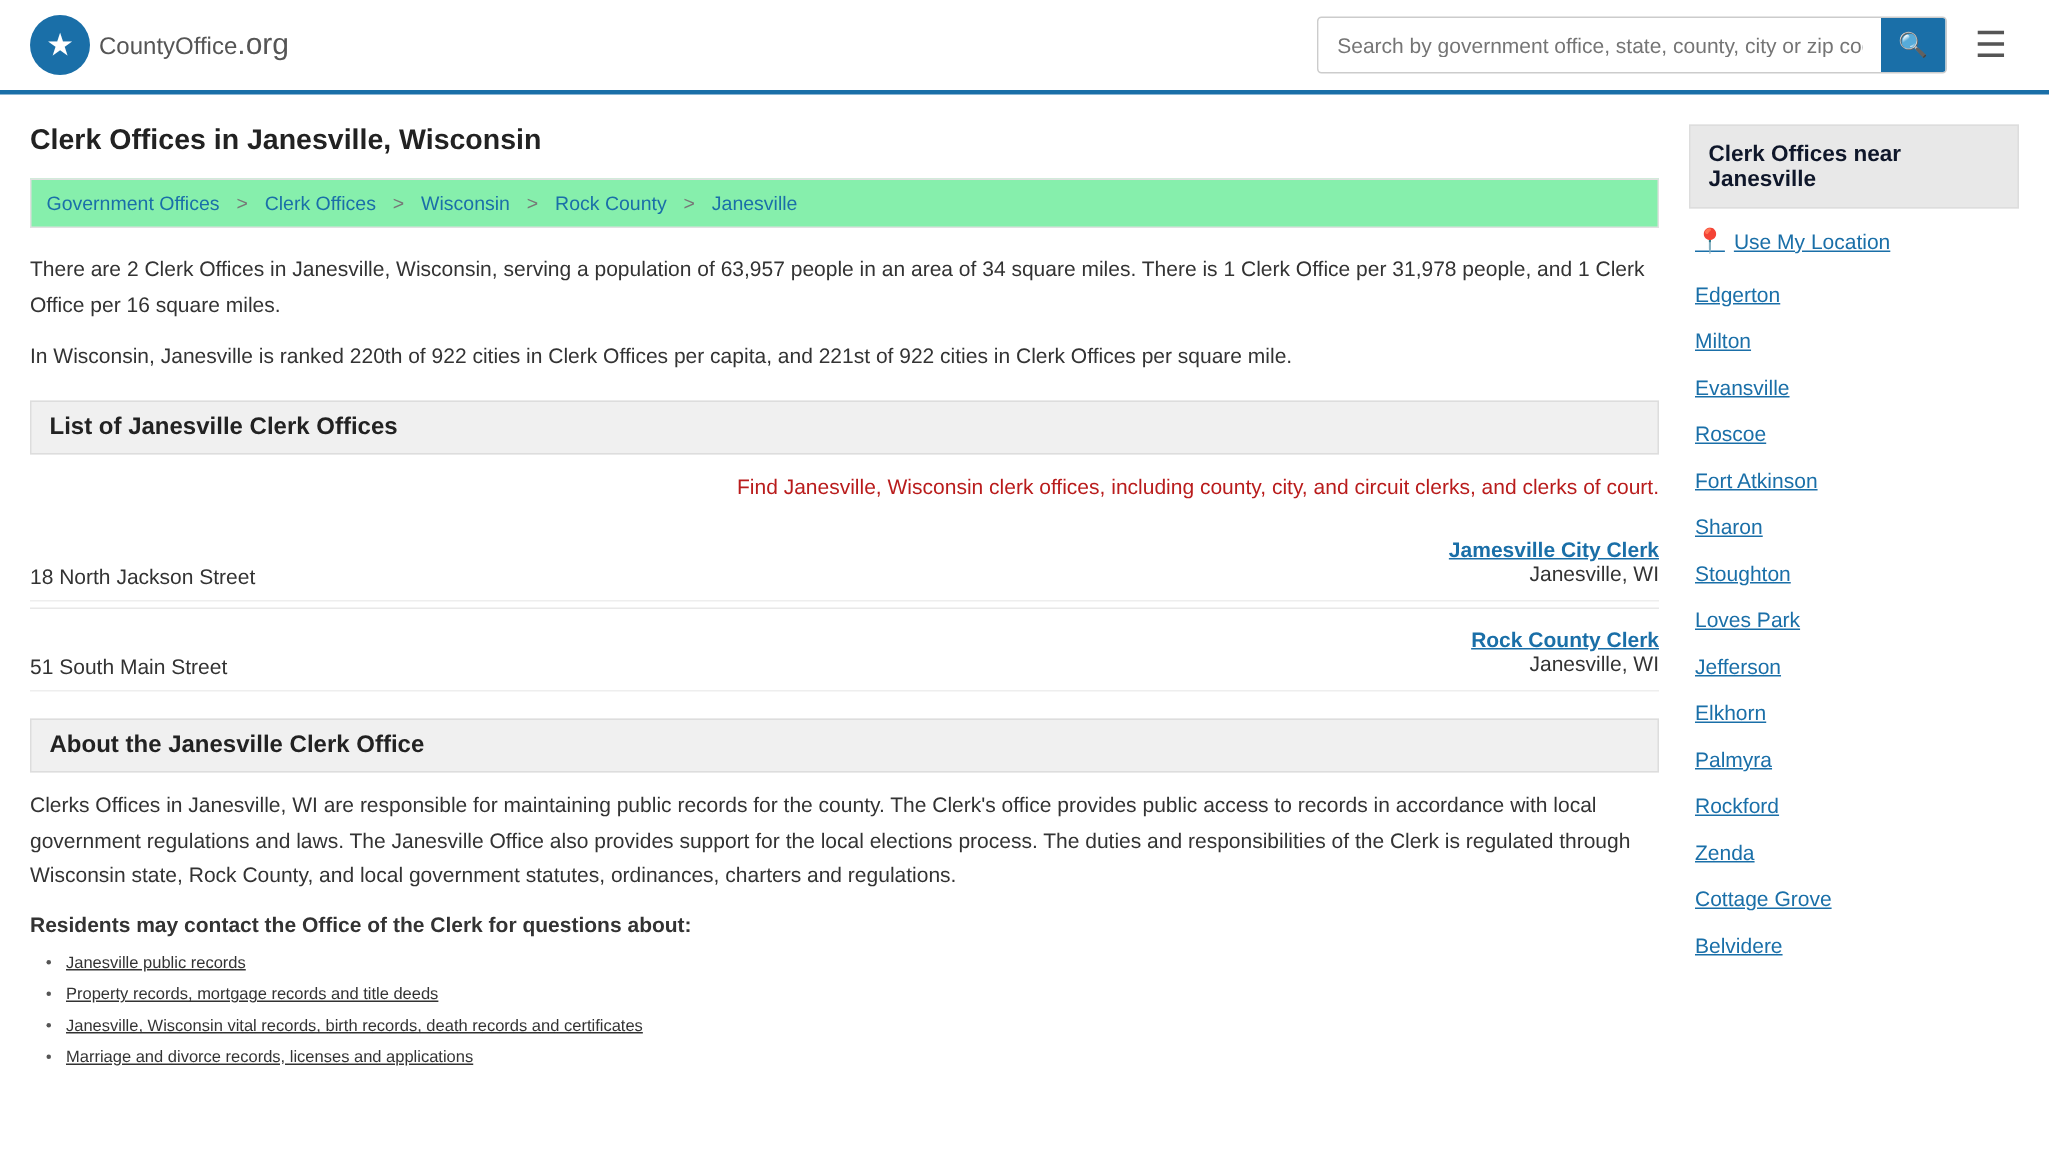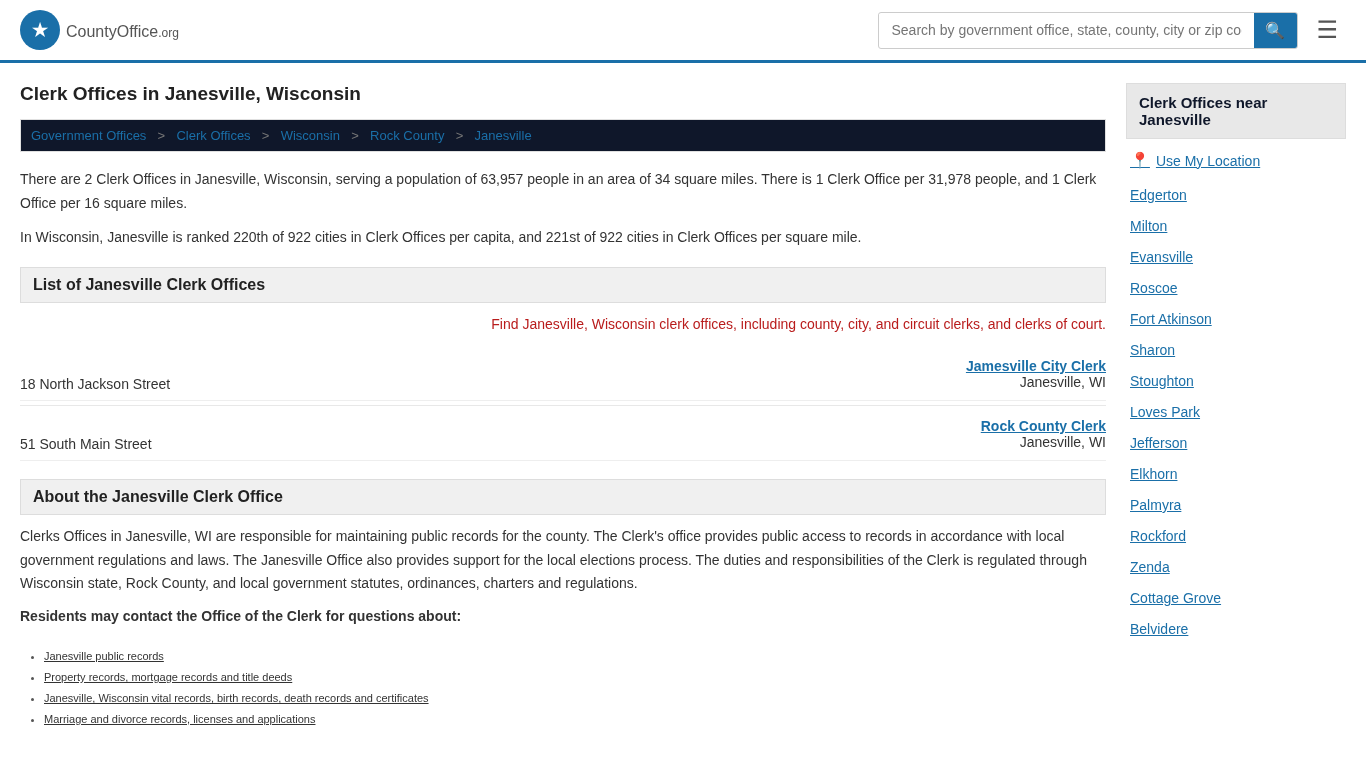--- a/index.html
+++ b/index.html
@@ -95,21 +95,21 @@
       font-weight: bold;
       color: #222;
       margin-bottom: 14px;
     }
 
     .breadcrumb {
       font-size: 13px;
       color: #555;
       margin-bottom: 16px;
       padding: 8px 10px;
-      background: #0f172a;
+      background: #86efac;
       border: 1px solid #e0e0e0;
     }
     .breadcrumb a {
       color: #1a6fa8;
       text-decoration: none;
     }
     .breadcrumb span {
       margin: 0 4px;
       color: #777;
     }
@@ -173,21 +173,21 @@
       font-size: 14px;
       line-height: 1.7;
       color: #333;
       margin-bottom: 12px;
     }
 
     .residents-header {
       font-size: 14px;
       font-weight: bold;
       color: #333;
-      margin-bottom: 22px;
+      margin-bottom: 8px;
     }
 
     .bullet-list {
       list-style: disc;
       padding-left: 24px;
       font-size: 11px;
       color: #333;
       line-height: 1.9;
       text-decoration: underline;
     }
@@ -243,21 +243,21 @@
       margin: 4px 0;
     }
   </style>
 </head>
 <body>
 
 <div class="header">
   <div class="logo-area">
     <div class="logo-icon">★</div>
     <div class="logo-text">
-      <span>CountyOffice</span><span style="color:#555;font-weight:normal;font-size:12px;margin-top:24px;">.org</span>
+      <span>CountyOffice</span><span style="color:#555;font-weight:normal;font-size:20px;margin-top:24px;">.org</span>
     </div>
   </div>
   <div class="header-right">
     <div class="search-bar">
       <input type="text" placeholder="Search by government office, state, county, city or zip code" style="">
       <button>🔍</button>
     </div>
     <div class="menu-icon">☰</div>
   </div>
 </div>

